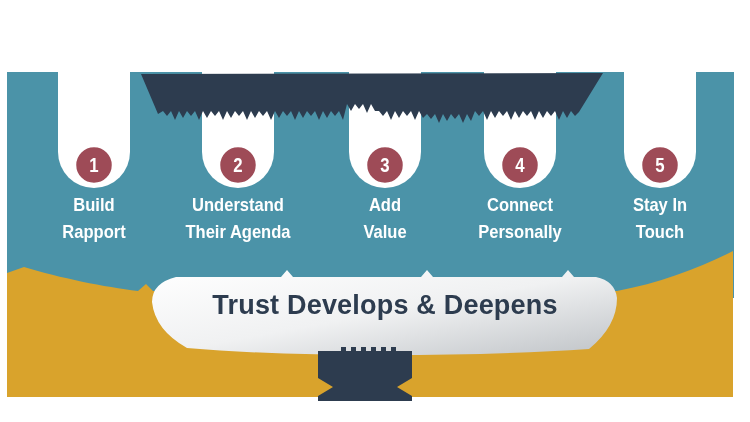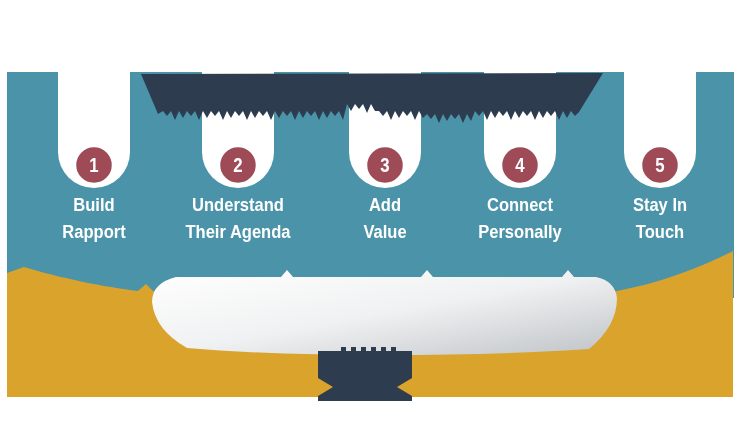--- a/index.html
+++ b/index.html
@@ -105,14 +105,15 @@
   </div>
   <div class="step-label" style="left:445px">
     <div>Connect</div>
     <div>Personally</div>
   </div>
   <div class="step-label" style="left:585px">
     <div>Stay In</div>
     <div>Touch</div>
   </div>
 
+  <div class="ribbon-label">Trust Develops &amp; Deepens</div>
 
 </div>
 
 </body></html>

